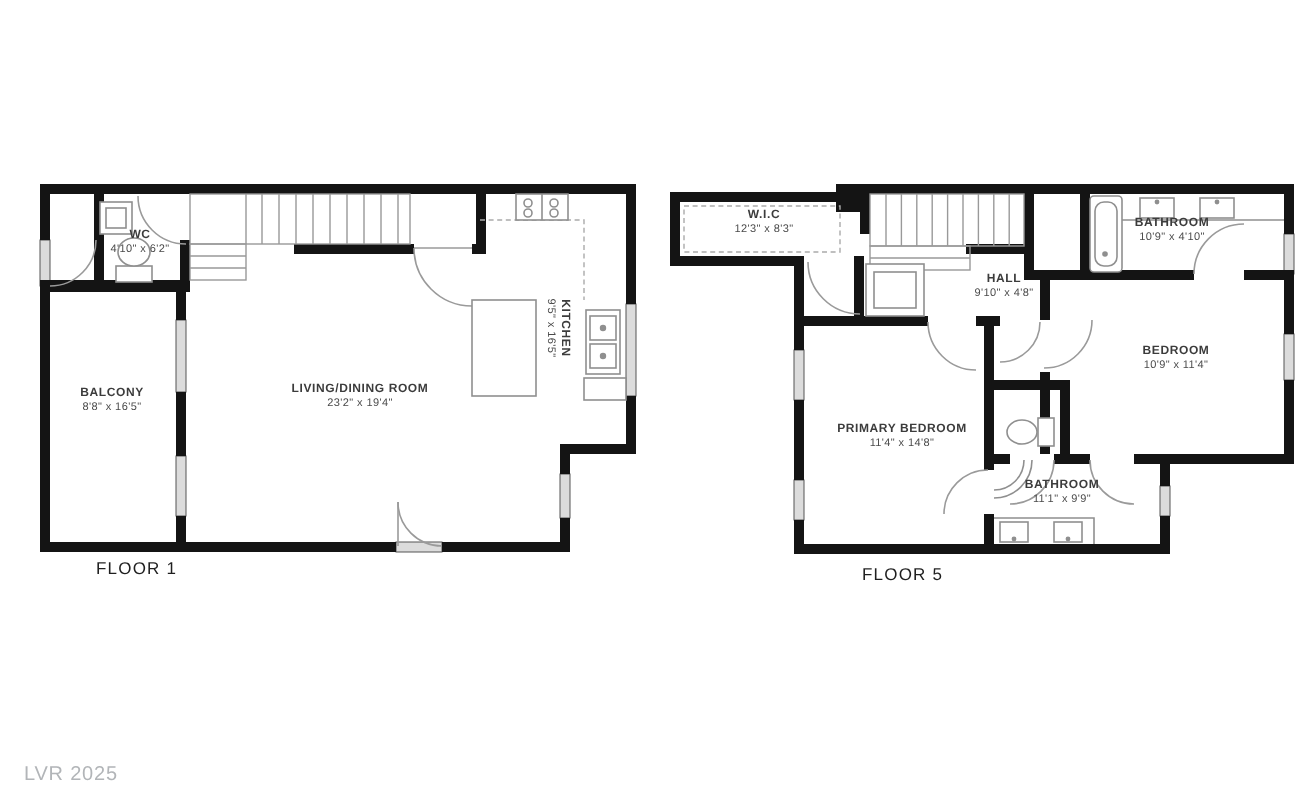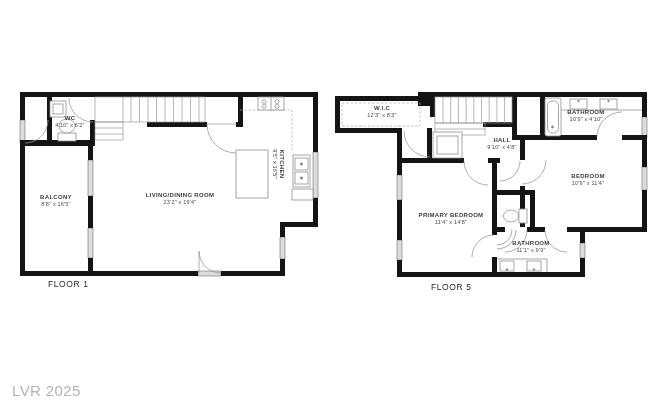--- a/index.html
+++ b/index.html
@@ -5,21 +5,21 @@
   html,body{margin:0;padding:0;background:#ffffff;}
   #canvas{position:relative;width:650px;height:406px;background:#ffffff;overflow:hidden;
           font-family:"Liberation Sans","DejaVu Sans",sans-serif;}
   #plan-svg{position:absolute;left:0;top:0;}
   .room-label{position:absolute;transform:translate(-50%,-50%);text-align:center;
               color:#3c3c3c;white-space:nowrap;line-height:7px;}
   .room-label .rname{display:block;font-size:6px;font-weight:700;letter-spacing:.3px;}
   .room-label .rdims{display:block;font-size:5.5px;font-weight:400;color:#4a4a4a;letter-spacing:.2px;}
   .room-label.rot{transform:translate(-50%,-50%) rotate(90deg);}
   .floor-label{position:absolute;font-size:8.5px;font-weight:400;color:#1f1f1f;letter-spacing:.6px;padding-left:28px;}
-  .watermark{position:absolute;font-size:15px;color:#b2b5b8;letter-spacing:.4px;}
+  .watermark{position:absolute;font-size:10px;color:#b2b5b8;letter-spacing:.4px;}
 </style>
 </head>
 <body>
 
 <div id="canvas">
 
 <svg id="plan-svg" width="650" height="406" viewBox="0 0 650 406">
 
   <g>
 

